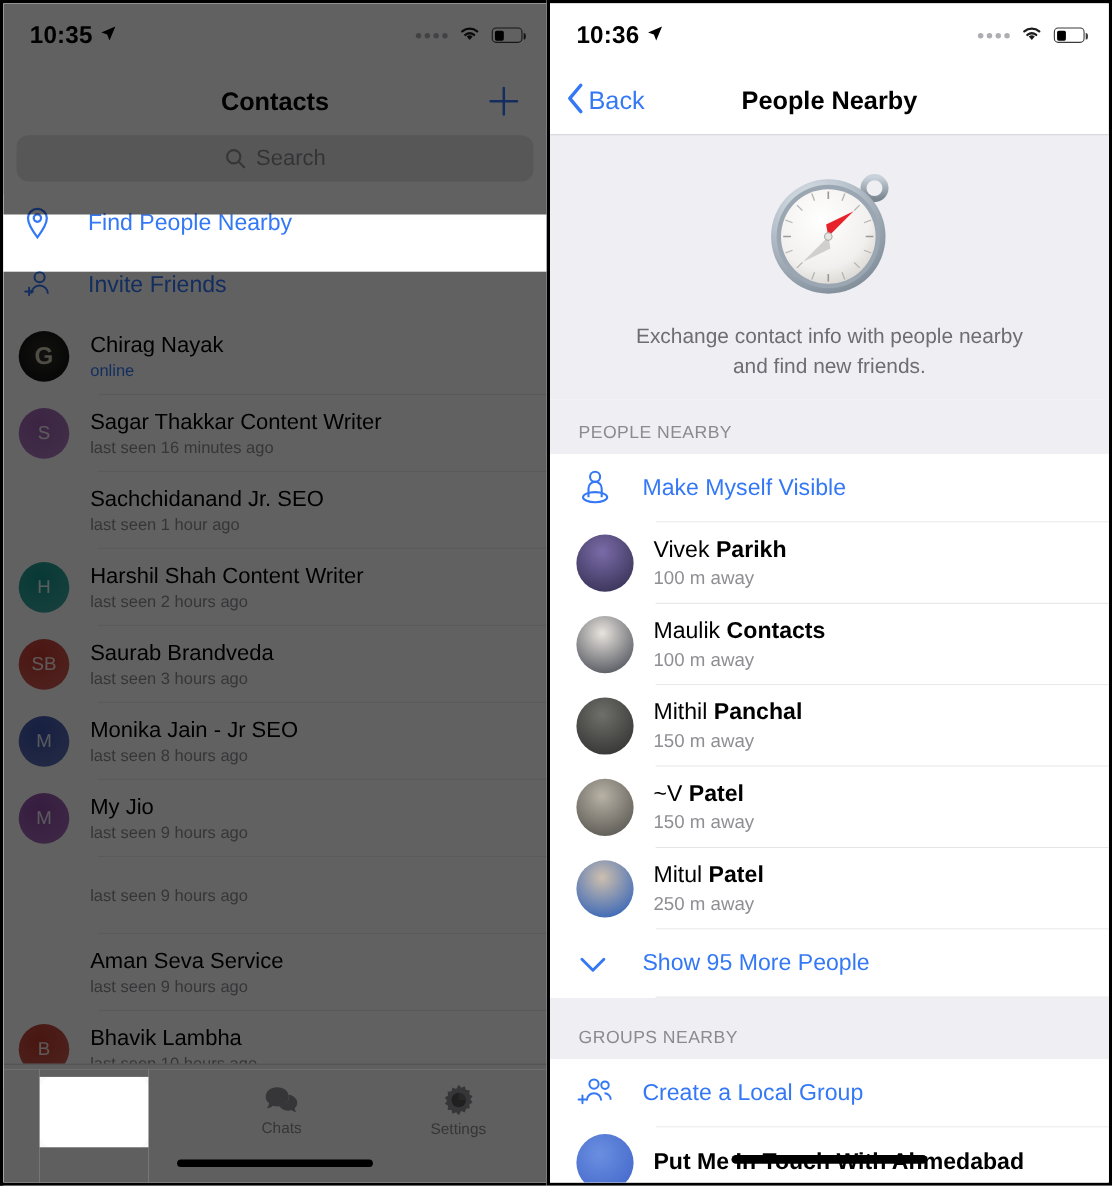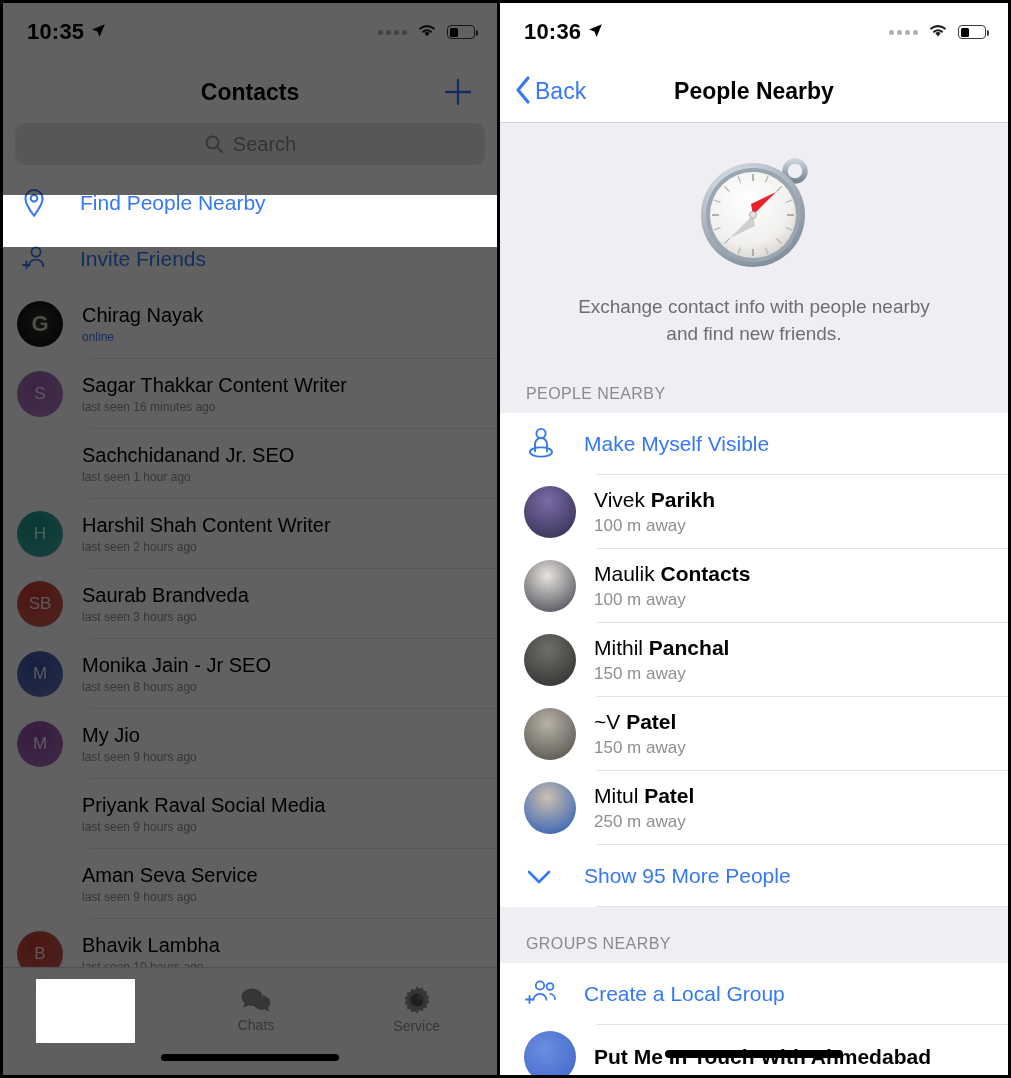--- a/index.html
+++ b/index.html
@@ -97,21 +97,21 @@
     color: rgba(255,255,255,0.88); font-size: 17px; font-weight: 500;
     flex: 0 0 46px; overflow: hidden;
   }
   .avatar.empty { background: transparent; }
   .avatar.logo {
     background: radial-gradient(circle at 50% 45%, #2f2f2b 0%, #121212 78%);
     color: #cfcbb4; font-size: 22px; font-weight: bold;
   }
   .c-text { margin-left: 19px; display: flex; flex-direction: column; gap: 3px; }
   .c-name { font-size: 20px; color: #000; }
-  .c-sub { font-size: 12px; color: #8e8e93; }
+  .c-sub { font-size: 15px; color: #8e8e93; }
   .c-sub.online { color: #3478f6; }
 
   
   .tabbar-left {
     position: absolute; left: 0; right: 0; bottom: 0; height: 108px;
     background: #fafafa; border-top: 1px solid #d8d8dc; padding-left: 12px;
   }
   .tabs {
     display: flex; height: 76px; padding-top: 6px;
   }
@@ -351,21 +351,20 @@
           <div class="contact-row">
             <div class="avatar" style="background: radial-gradient(circle at 40% 32%, rgb(142, 75, 168), rgba(142, 75, 168, 0.8));">M</div>
             <div class="c-text">
               <div class="c-name">My Jio</div>
               <div class="c-sub">last seen 9 hours ago</div>
             </div>
           </div>
           <div class="contact-row">
             <div class="avatar empty"></div>
             <div class="c-text">
-              <div class="c-name">Priyank Raval Social Media</div>
               <div class="c-sub">last seen 9 hours ago</div>
             </div>
           </div>
           <div class="contact-row">
             <div class="avatar empty"></div>
             <div class="c-text">
               <div class="c-name">Aman Seva Service</div>
               <div class="c-sub">last seen 9 hours ago</div>
             </div>
           </div>
@@ -400,21 +399,21 @@
               <span class="tlbl">Chats</span>
             </div>
             <div class="tab">
               <span class="ticon">
                 <svg width="30" height="30" viewBox="0 0 30 30">
                   <path d="M15 1.2l2.3 2.6 3.3-1.3 1 3.4 3.5.3-.5 3.5 3 1.8-2 2.9 2 2.9-3 1.8.5 3.5-3.5.3-1 3.4-3.3-1.3L15 28.8l-2.3-2.6-3.3 1.3-1-3.4-3.5-.3.5-3.5-3-1.8 2-2.9-2-2.9 3-1.8-.5-3.5 3.5-.3 1-3.4 3.3 1.3L15 1.2z" fill="currentColor"></path>
                   <circle cx="15" cy="15" r="6.6" fill="#555"></circle>
                   <path d="M15 8.6c3.5 0 6.4 2.9 6.4 6.4H15V8.6z" fill="currentColor" opacity="0.35"></path>
                 </svg>
               </span>
-              <span class="tlbl">Service</span>
+              <span class="tlbl">Settings</span>
             </div>
           </div>
         <div class="home-ind"></div>
       </div>
 
       <div class="tab-highlight"></div>
 
       <div class="dim dim-top"></div>
       <div class="dim dim-mid"></div>
       <div class="dim dim-b-l"></div>

